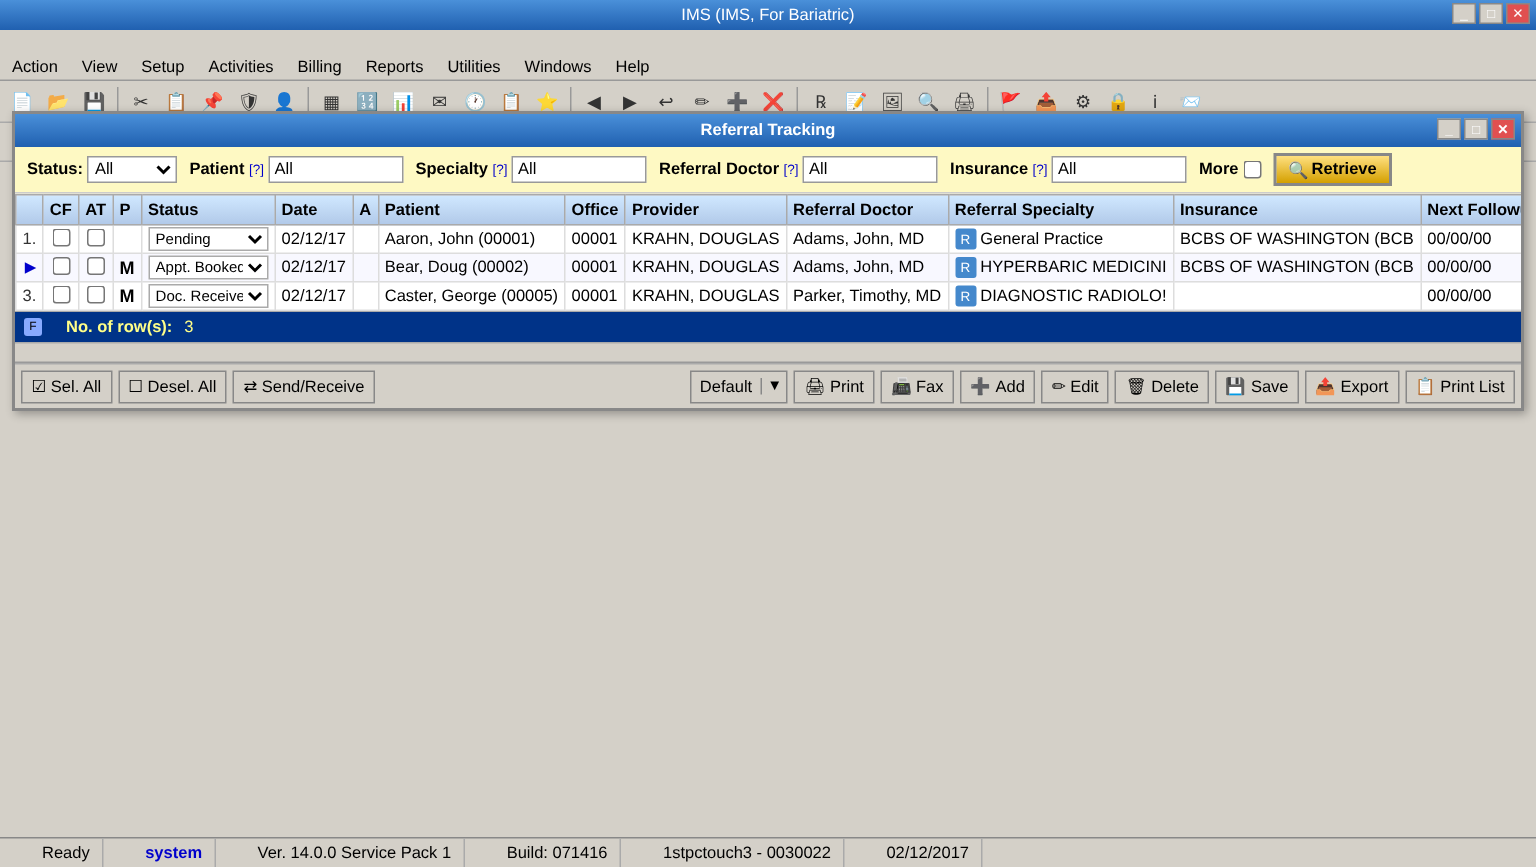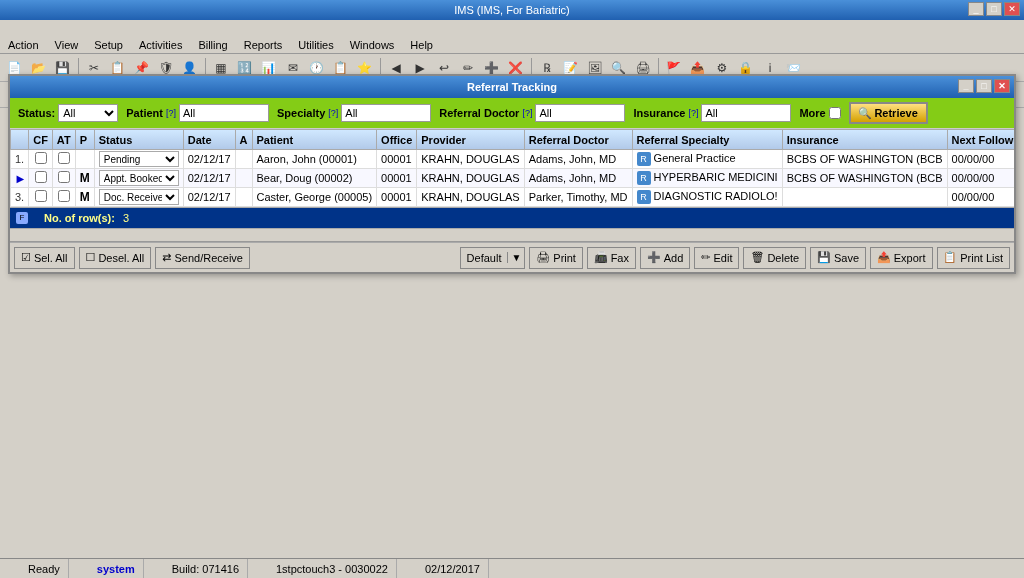--- a/index.html
+++ b/index.html
@@ -99,21 +99,21 @@
       background: #d4d0c8;
       border: 1px solid #888;
       font-size: 9px;
       cursor: pointer;
       display: flex; align-items: center; justify-content: center;
     }
     .ref-title-btn.close { background: #e05050; color: white; }
 
     
     #filter-bar {
-      background: #84cc16;
+      background: #fef9c3;
       padding: 4px 8px;
       display: flex;
       align-items: center;
       gap: 8px;
       border-bottom: 1px solid #ccc;
       flex-wrap: nowrap;
     }
     .filter-group {
       display: flex;
       align-items: center;
@@ -572,20 +572,23 @@
 </div>
 
 <div id="app-statusbar">
   <div class="status-segment">
     <span>Ready</span>
   </div>
   <div class="status-segment system">
     <span>system</span>
   </div>
   <div class="status-segment">
+    <span>Ver. 14.0.0 Service Pack 1</span>
+  </div>
+  <div class="status-segment">
     <span>Build: 071416</span>
   </div>
   <div class="status-segment">
     <span>1stpctouch3 - 0030022</span>
   </div>
   <div class="status-segment">
     <span>02/12/2017</span>
   </div>
 </div>
 

